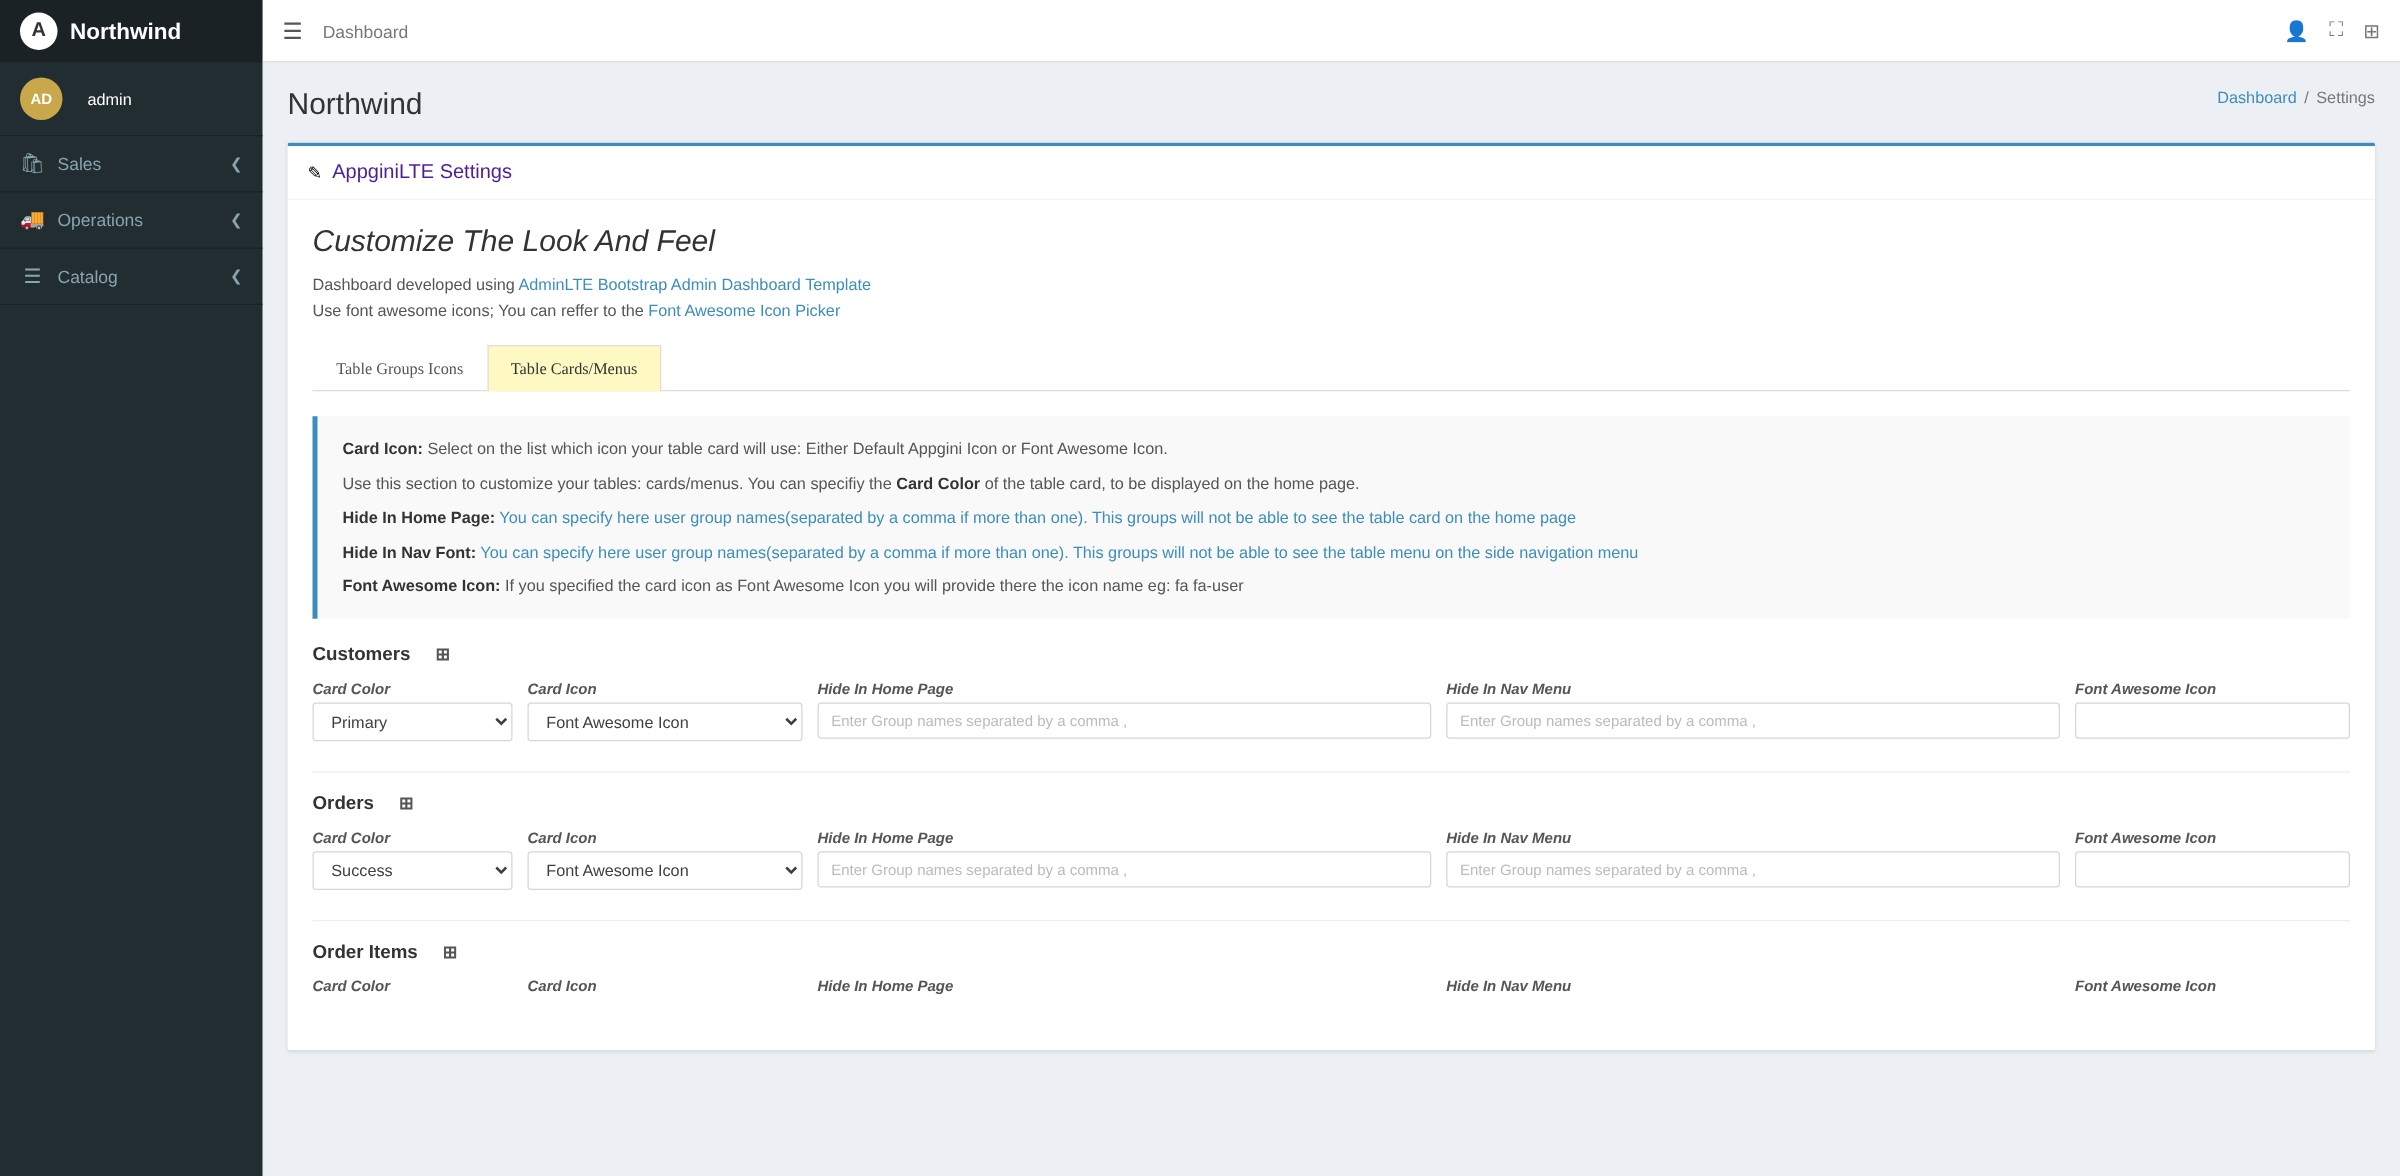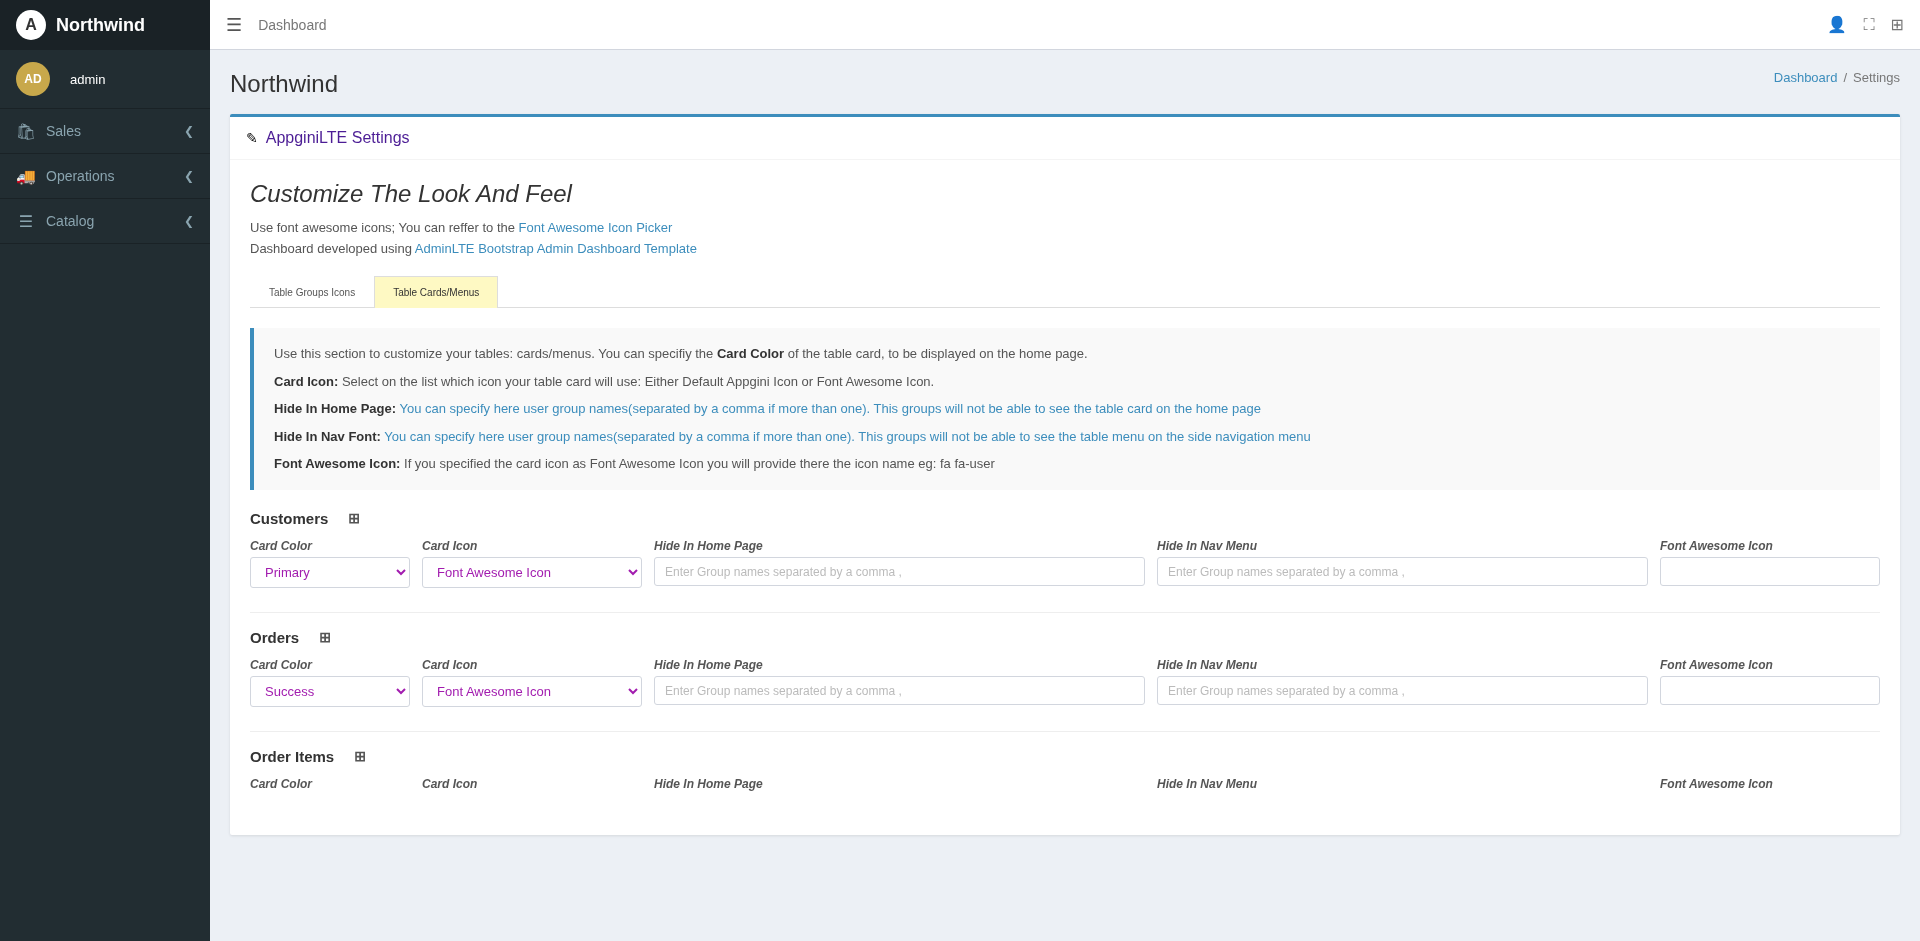--- a/index.html
+++ b/index.html
@@ -43,40 +43,40 @@
     .card-header-title { font-size: 16px; color: #4c1d95; }
     .card-body { padding: 20px; }
 
     
     .section-title { font-size: 24px; font-weight: 400; color: #333; margin-bottom: 12px; font-style: italic; }
     .desc-text { font-size: 13px; color: #555; margin-bottom: 6px; }
     .desc-text a { color: #3c8dbc; text-decoration: none; }
 
     
     .tabs { display: flex; border-bottom: 1px solid #ddd; margin: 20px 0 0 0; }
-    .tab { padding: 10px 18px; font-size: 10px; cursor: pointer; border: 1px solid transparent; border-bottom: none; color: #555; margin-bottom: -1px; }
+    .tab { padding: 10px 18px; font-size: 13px; cursor: pointer; border: 1px solid transparent; border-bottom: none; color: #555; margin-bottom: -1px; font-family: Liberation Serif, serif; }
     .tab.active { background: #fef9c3; border-color: #ddd; border-bottom-color: #fff; color: #333; font-weight: 500; }
 
     
     .info-box { border-left: 4px solid #3c8dbc; background: #f9f9f9; padding: 16px 20px; margin: 20px 0; }
     .info-line { font-size: 13px; color: #555; margin-bottom: 8px; line-height: 1.5; }
     .info-line:last-child { margin-bottom: 0; }
     .info-line strong { color: #333; }
     .info-line .blue { color: #3c8dbc; text-align: center; }
 
     
     .table-section { margin-bottom: 24px; }
     .table-section-title { font-size: 15px; font-weight: 600; color: #333; margin-bottom: 12px; display: flex; align-items: center; gap: 20px; }
     .table-icon { font-size: 14px; color: #555; }
 
     
     .form-row { display: grid; grid-template-columns: 160px 220px 1fr 1fr 220px; gap: 12px; align-items: start; }
     .form-group { display: flex; flex-direction: column; gap: 4px; }
     .form-label { font-size: 12px; color: #555; font-weight: 600; font-style: italic; }
-    .form-control { border: 1px solid #d2d6de; border-radius: 3px; padding: 6px 10px; font-size: 13px; color: #a21caf; background: #fff; outline: none; width: 100%; }
+    .form-control { border: 1px solid #d2d6de; border-radius: 3px; padding: 6px 10px; font-size: 13px; color: #404040; background: #fff; outline: none; width: 100%; }
     select.form-control { cursor: pointer; }
     input.form-control::placeholder { color: #bbb; font-size: 12px; }
 
     .divider { border: none; border-top: 1px solid #eee; margin: 16px 0; }
   </style>
 </head>
 <body>
 
 <div class="sidebar">
   <div class="sidebar-header">
@@ -144,41 +144,41 @@
     </div>
 
     <div class="card">
       <div class="card-header">
         <span>✎</span>
         <span class="card-header-title">AppginiLTE Settings</span>
       </div>
       <div class="card-body">
         <p class="section-title">Customize The Look And Feel</p>
         <p class="desc-text">
-          <span>Use font awesome icons; You can reffer to the </span><a href="#">Font Awesome Icon Picker</a>
+          <span>Dashboard developed using </span><a href="#">AdminLTE Bootstrap Admin Dashboard Template</a>
         </p>
         <p class="desc-text">
-          <span>Dashboard developed using </span><a href="#">AdminLTE Bootstrap Admin Dashboard Template</a>
+          <span>Use font awesome icons; You can reffer to the </span><a href="#">Font Awesome Icon Picker</a>
         </p>
 
         <div class="tabs">
           <div class="tab">
             <span>Table Groups Icons</span>
           </div>
           <div class="tab active">
             <span>Table Cards/Menus</span>
           </div>
         </div>
 
         <div class="info-box">
           <p class="info-line">
+            <strong>Card Icon:</strong> Select on the list which icon your table card will use: Either Default Appgini Icon or Font Awesome Icon.
+          </p>
+          <p class="info-line">
             Use this section to customize your tables: cards/menus. You can specifiy the <strong>Card Color</strong> of the table card, to be displayed on the home page.
-          </p>
-          <p class="info-line">
-            <strong>Card Icon:</strong> Select on the list which icon your table card will use: Either Default Appgini Icon or Font Awesome Icon.
           </p>
           <p class="info-line">
             <strong>Hide In Home Page:</strong> <span class="blue">You can specify here user group names(separated by a comma if more than one). This groups will not be able to see the table card on the home page</span>
           </p>
           <p class="info-line">
             <strong>Hide In Nav Font:</strong> <span class="blue">You can specify here user group names(separated by a comma if more than one). This groups will not be able to see the table menu on the side navigation menu</span>
           </p>
           <p class="info-line">
             <strong>Font Awesome Icon:</strong> If you specified the card icon as Font Awesome Icon you will provide there the icon name eg: fa fa-user
           </p>

